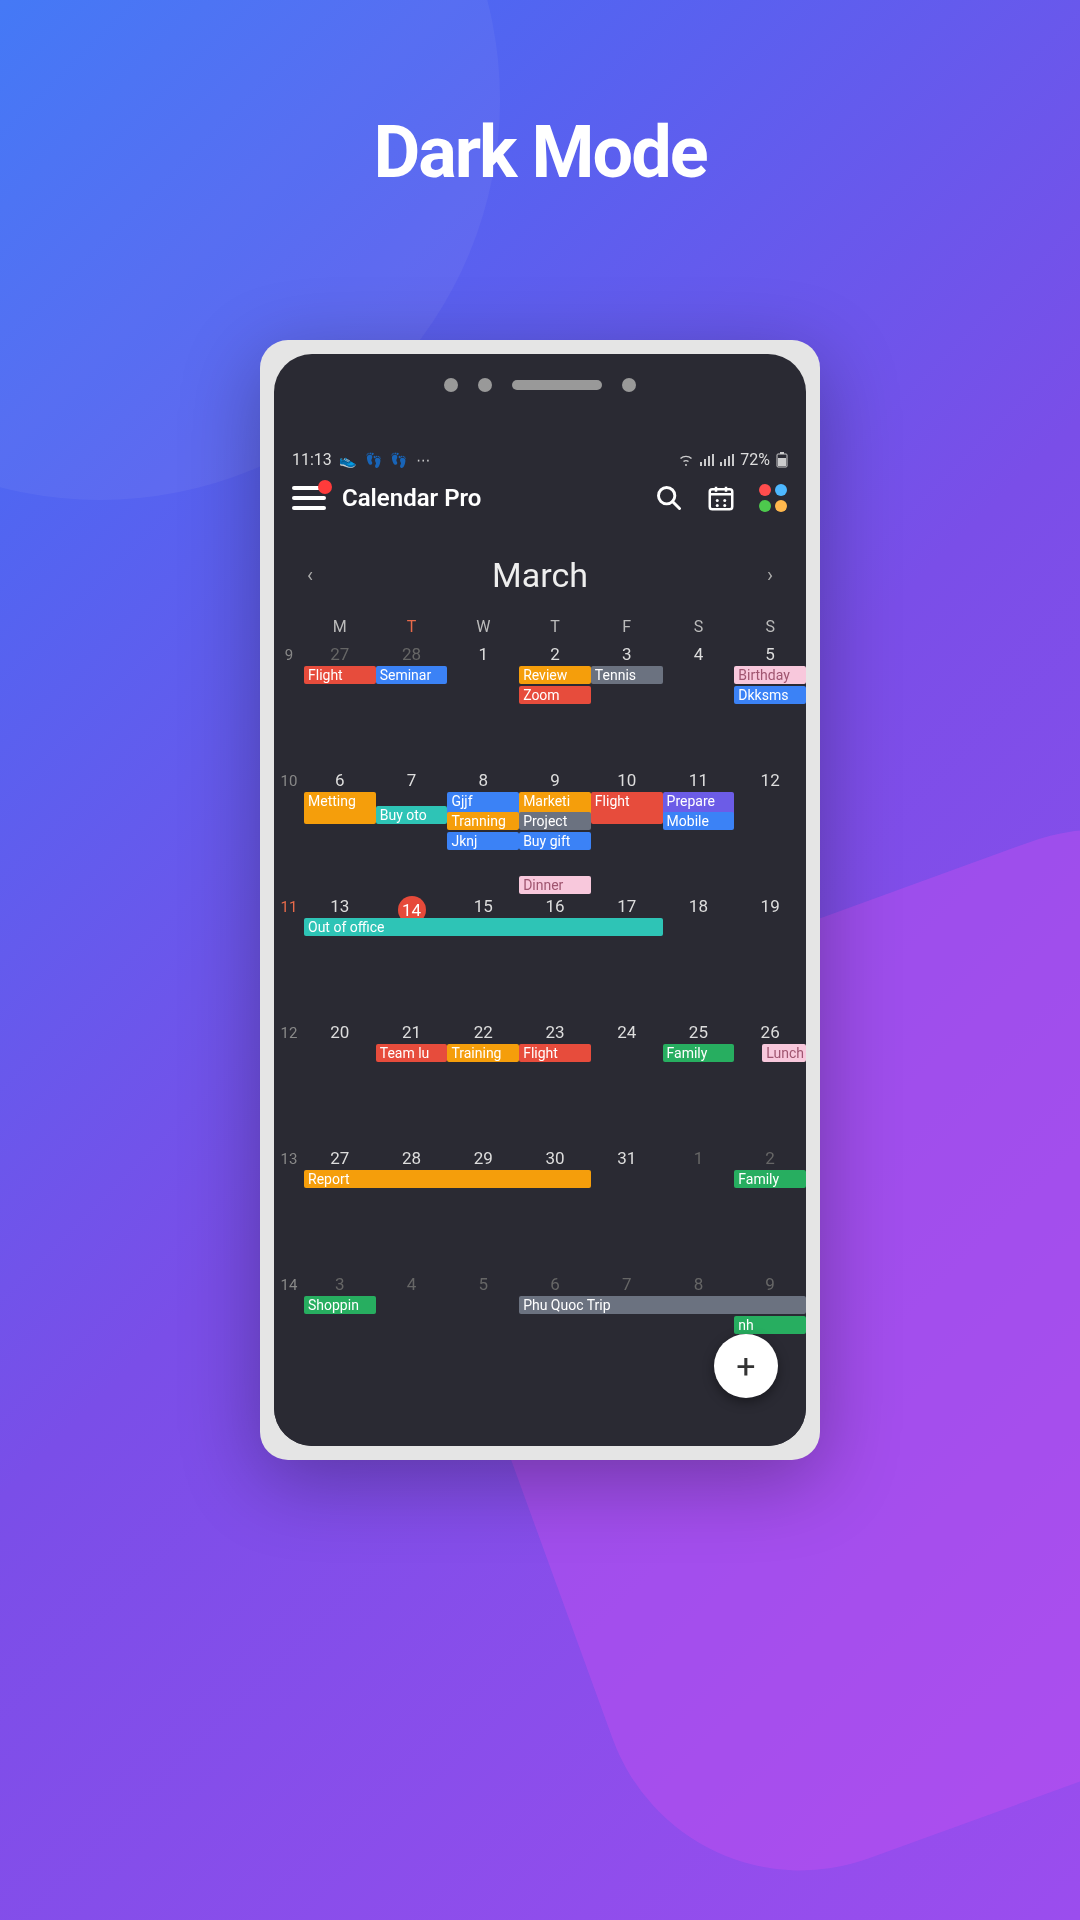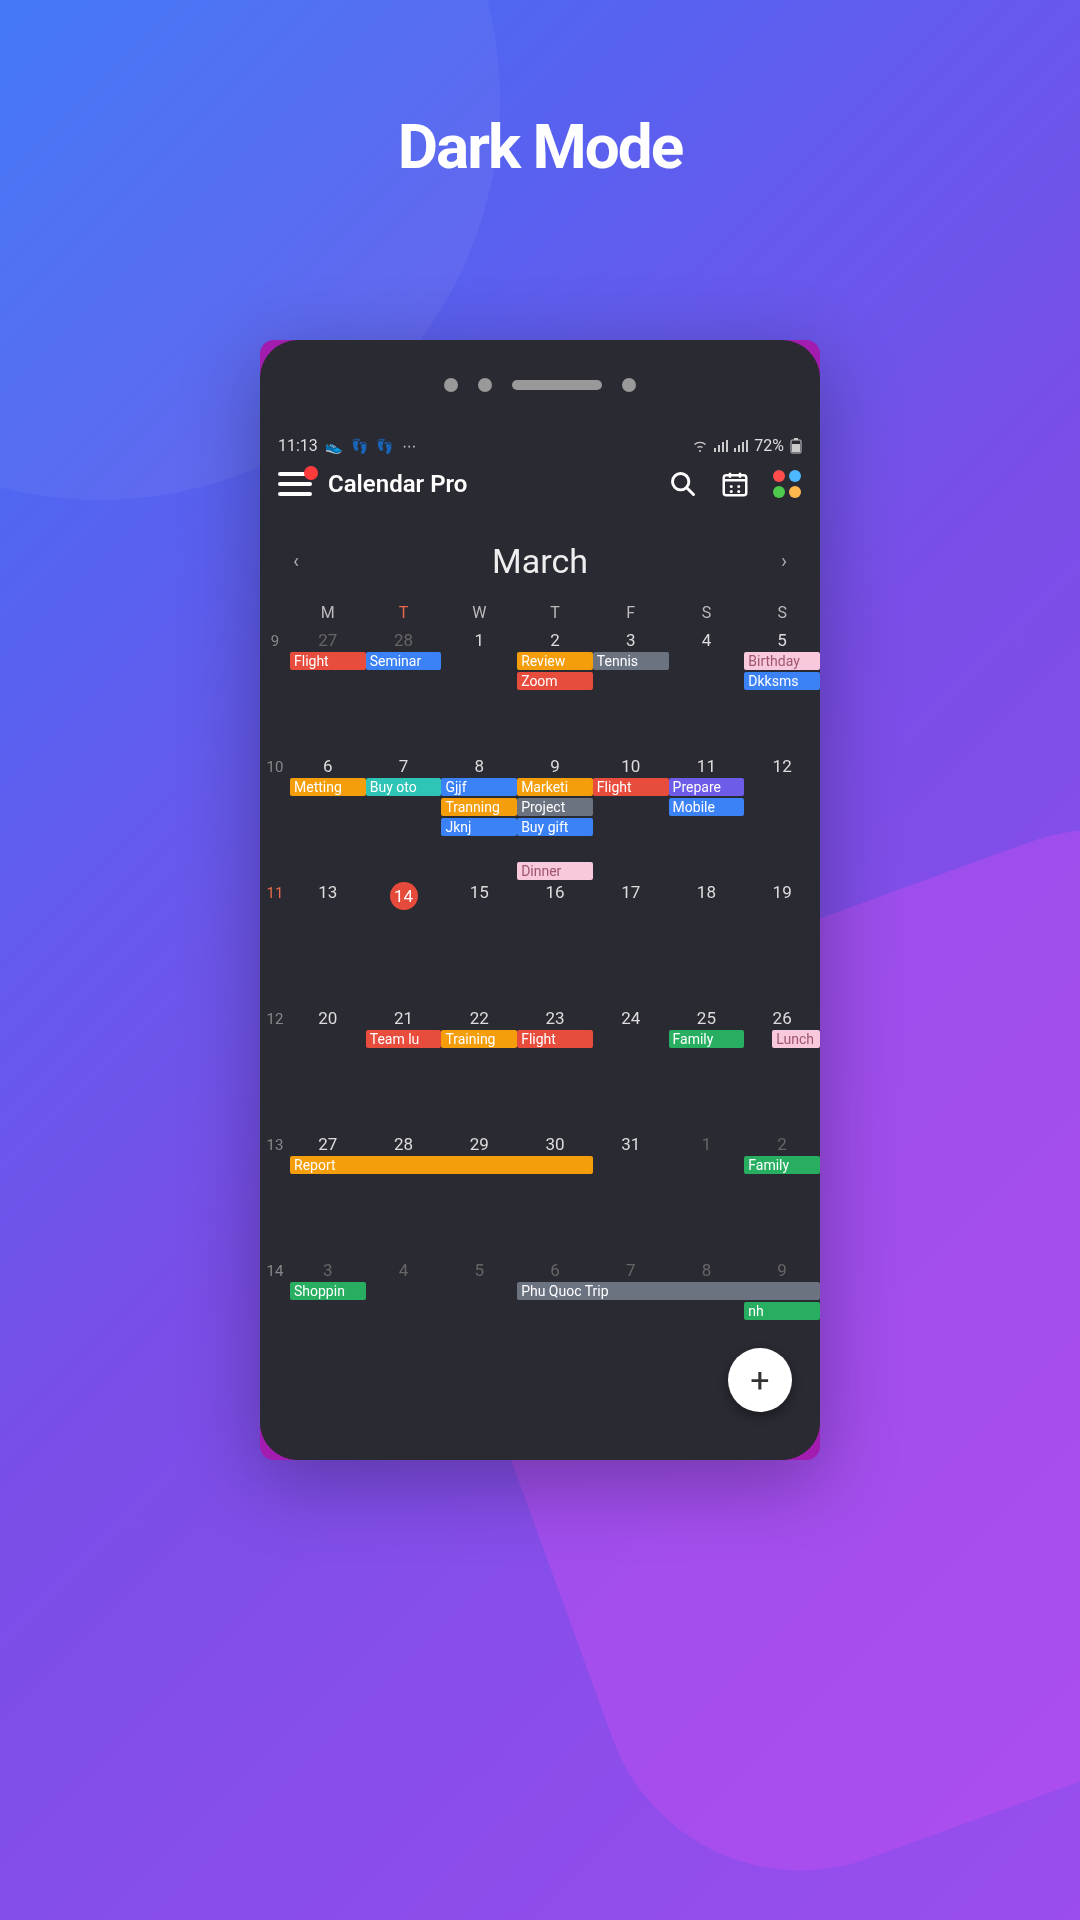--- a/index.html
+++ b/index.html
@@ -4,26 +4,26 @@
 <style>
 * { margin: 0; padding: 0; box-sizing: border-box; }
 body {
   width: 1080px; height: 1920px;
   background: linear-gradient(135deg, #3b72f6 0%, #7a4ee8 50%, #9b4dee 100%);
   font-family: -apple-system, BlinkMacSystemFont, 'Segoe UI', Roboto, sans-serif;
   position: relative; overflow: hidden;
 }
 .bg-shape-1 { position: absolute; width: 800px; height: 800px; border-radius: 50%; background: rgba(255,255,255,0.05); top: -300px; left: -300px; }
 .bg-shape-2 { position: absolute; width: 900px; height: 900px; border-radius: 200px; background: rgba(200,80,240,0.4); top: 900px; left: 500px; transform: rotate(-20deg); }
-.headline { position: absolute; top: 110px; width: 100%; text-align: center; color: #fff; font-size: 62px; font-weight: 700; letter-spacing: -2px; }
+.headline { position: absolute; top: 110px; width: 100%; text-align: center; color: #fff; font-size: 72px; font-weight: 700; letter-spacing: -2px; }
 
 .phone {
   position: absolute; top: 340px; left: 50%; transform: translateX(-50%);
   width: 560px; height: 1120px;
-  background: #a21caf; border-radius: 14px; 
+  background: #e5e5e5; border-radius: 28px; padding: 14px;
   box-shadow: 0 20px 80px rgba(0,0,0,0.3);
 }
 .phone-inner { width: 100%; height: 100%; background: #2a2a33; border-radius: 38px; position: relative; overflow: hidden; }
 .speaker { position: absolute; top: 38px; left: 50%; transform: translateX(-50%); display: flex; align-items: center; gap: 20px; z-index: 10; }
 .dot { width: 14px; height: 14px; border-radius: 50%; background: #999; }
 .slot { width: 90px; height: 10px; border-radius: 5px; background: #999; }
 
 .screen { position: absolute; top: 90px; left: 0; right: 0; bottom: 0; background: #2a2a33; color: #eee; }
 
 .status-bar { display: flex; justify-content: space-between; align-items: center; padding: 6px 18px 0; font-size: 16px; color: #ddd; }
@@ -227,21 +227,21 @@
               <span class="day-num">10</span>
             </div>
             <div class="cell">
               <span class="day-num">11</span>
             </div>
             <div class="cell">
               <span class="day-num">12</span>
             </div>
             <div class="evrow" style="top: 24px;">
               <div class="ev" style="grid-column: 1 / span 1; background: rgb(245, 158, 11);">Metting</div>
-              <div class="ev" style="grid-column: 2 / span 1; background: rgb(46, 196, 182);">Buy oto</div>
+              <div class="ev" style="grid-column: 2 / span 1; background: rgb(46, 196, 182); margin-top: 14px;">Buy oto</div>
               <div class="ev" style="grid-column: 3 / span 1; background: rgb(59, 130, 246);">Gjjf</div>
               <div class="ev" style="grid-column: 4 / span 1; background: rgb(245, 158, 11);">Marketi</div>
               <div class="ev" style="grid-column: 5 / span 1; background: rgb(231, 76, 60);">Flight</div>
               <div class="ev" style="grid-column: 6 / span 1; background: rgb(108, 92, 231);">Prepare</div>
             </div>
             <div class="evrow" style="top: 44px;">
               <div class="ev" style="grid-column: 3 / span 1; background: rgb(245, 158, 11);">Tranning</div>
               <div class="ev" style="grid-column: 4 / span 1; background: rgb(107, 114, 128);">Project</div>
               <div class="ev" style="grid-column: 6 / span 1; background: rgb(59, 130, 246);">Mobile</div>
             </div>
@@ -268,20 +268,23 @@
               <span class="day-num">16</span>
             </div>
             <div class="cell">
               <span class="day-num">17</span>
             </div>
             <div class="cell">
               <span class="day-num">18</span>
             </div>
             <div class="cell">
               <span class="day-num">19</span>
+            </div>
+            <div class="evrow" style="top: 24px;">
+              <div class="ev" style="grid-column: 1 / span 5; background: rgb(46, 196, 182);">Out of office</div>
             </div>
           </div>
           <div class="grid" style="position: relative; height: 126px;">
             <div class="wn">12</div>
             <div class="cell">
               <span class="day-num">20</span>
             </div>
             <div class="cell">
               <span class="day-num">21</span>
             </div>

